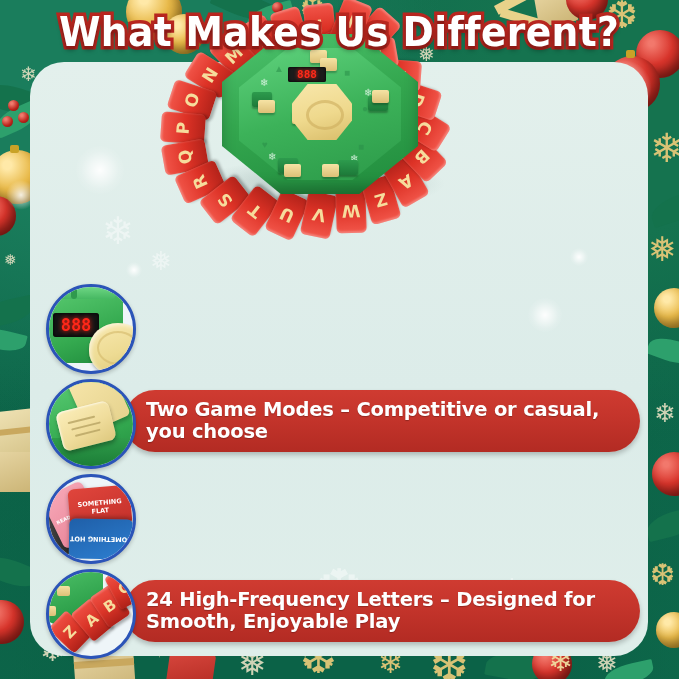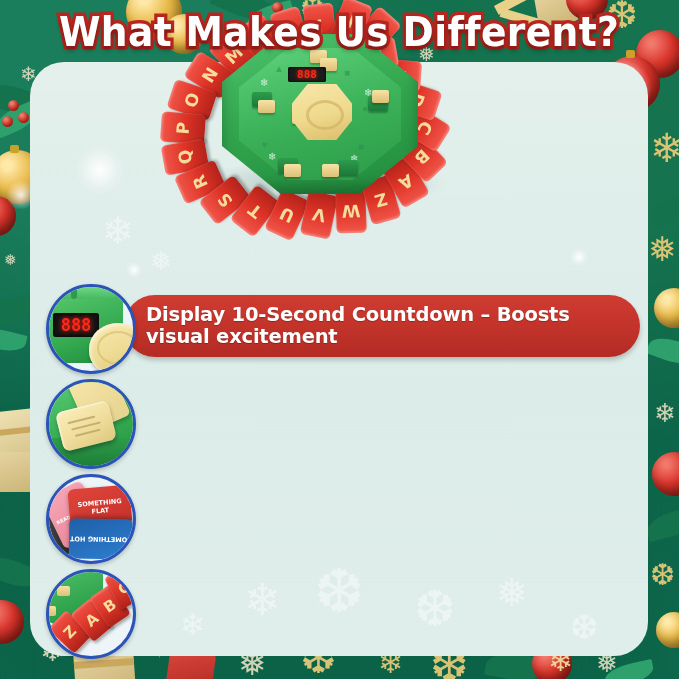--- a/index.html
+++ b/index.html
@@ -328,37 +328,37 @@
     <div id="hub">
       <div id="hubMark"></div>
     </div>
     <div id="led">
       <span>888</span>
     </div>
   </div>
 </div>
 
 <div class="row" style="top:295px;">
-  <div class="bar">
-    <div class="label">Display 10-Second Countdown – Boosts visual excitement</div>
-  </div>
   <div class="circ">
     <div class="inner">
       <div class="ic1-body"></div>
       <div class="ic1-top"></div>
       <div class="ic1-wire"></div>
       <div class="ic1-led">
         <span>888</span>
       </div>
       <div class="ic1-btn"></div>
     </div>
   </div>
 </div>
 
 <div class="row" style="top:390px;">
+  <div class="bar">
+    <div class="label">Two Game Modes – Competitive or casual, you choose</div>
+  </div>
   <div class="circ">
     <div class="inner">
       <div class="ic2-base"></div>
       <div class="ic2-edge"></div>
       <div class="ic2-slab"></div>
       <div class="ic2-key">
         <div class="ic2-line" style="left:10px;top:12px;width:28px;"></div>
         <div class="ic2-line" style="left:12px;top:19px;width:30px;"></div>
         <div class="ic2-line" style="left:14px;top:26px;width:26px;"></div>
       </div>
@@ -371,20 +371,23 @@
     <div class="inner">
       <div class="card dark"></div>
       <div class="card pink">READ ALOUD</div>
       <div class="card red">SOMETHING FLAT</div>
       <div class="card blue">SOMETHING HOT</div>
     </div>
   </div>
 </div>
 
 <div class="row" style="top:580px;">
+  <div class="bar">
+    <div class="label">24 High-Frequency Letters – Designed for Smooth, Enjoyable Play</div>
+  </div>
   <div class="circ">
     <div class="inner">
       <div class="ic4-base"></div>
       <div class="ic4-chip" style="left:8px;top:14px;"></div>
       <div class="ic4-chip" style="left:-6px;top:34px;"></div>
       <div class="ic4-key" style="left:8px;top:42px;transform:rotate(-46deg);">Z</div>
       <div class="ic4-key" style="left:30px;top:30px;transform:rotate(-40deg);">A</div>
       <div class="ic4-key" style="left:48px;top:16px;transform:rotate(-34deg);">B</div>
       <div class="ic4-key" style="left:62px;top:-2px;transform:rotate(-28deg);">C</div>
     </div>

